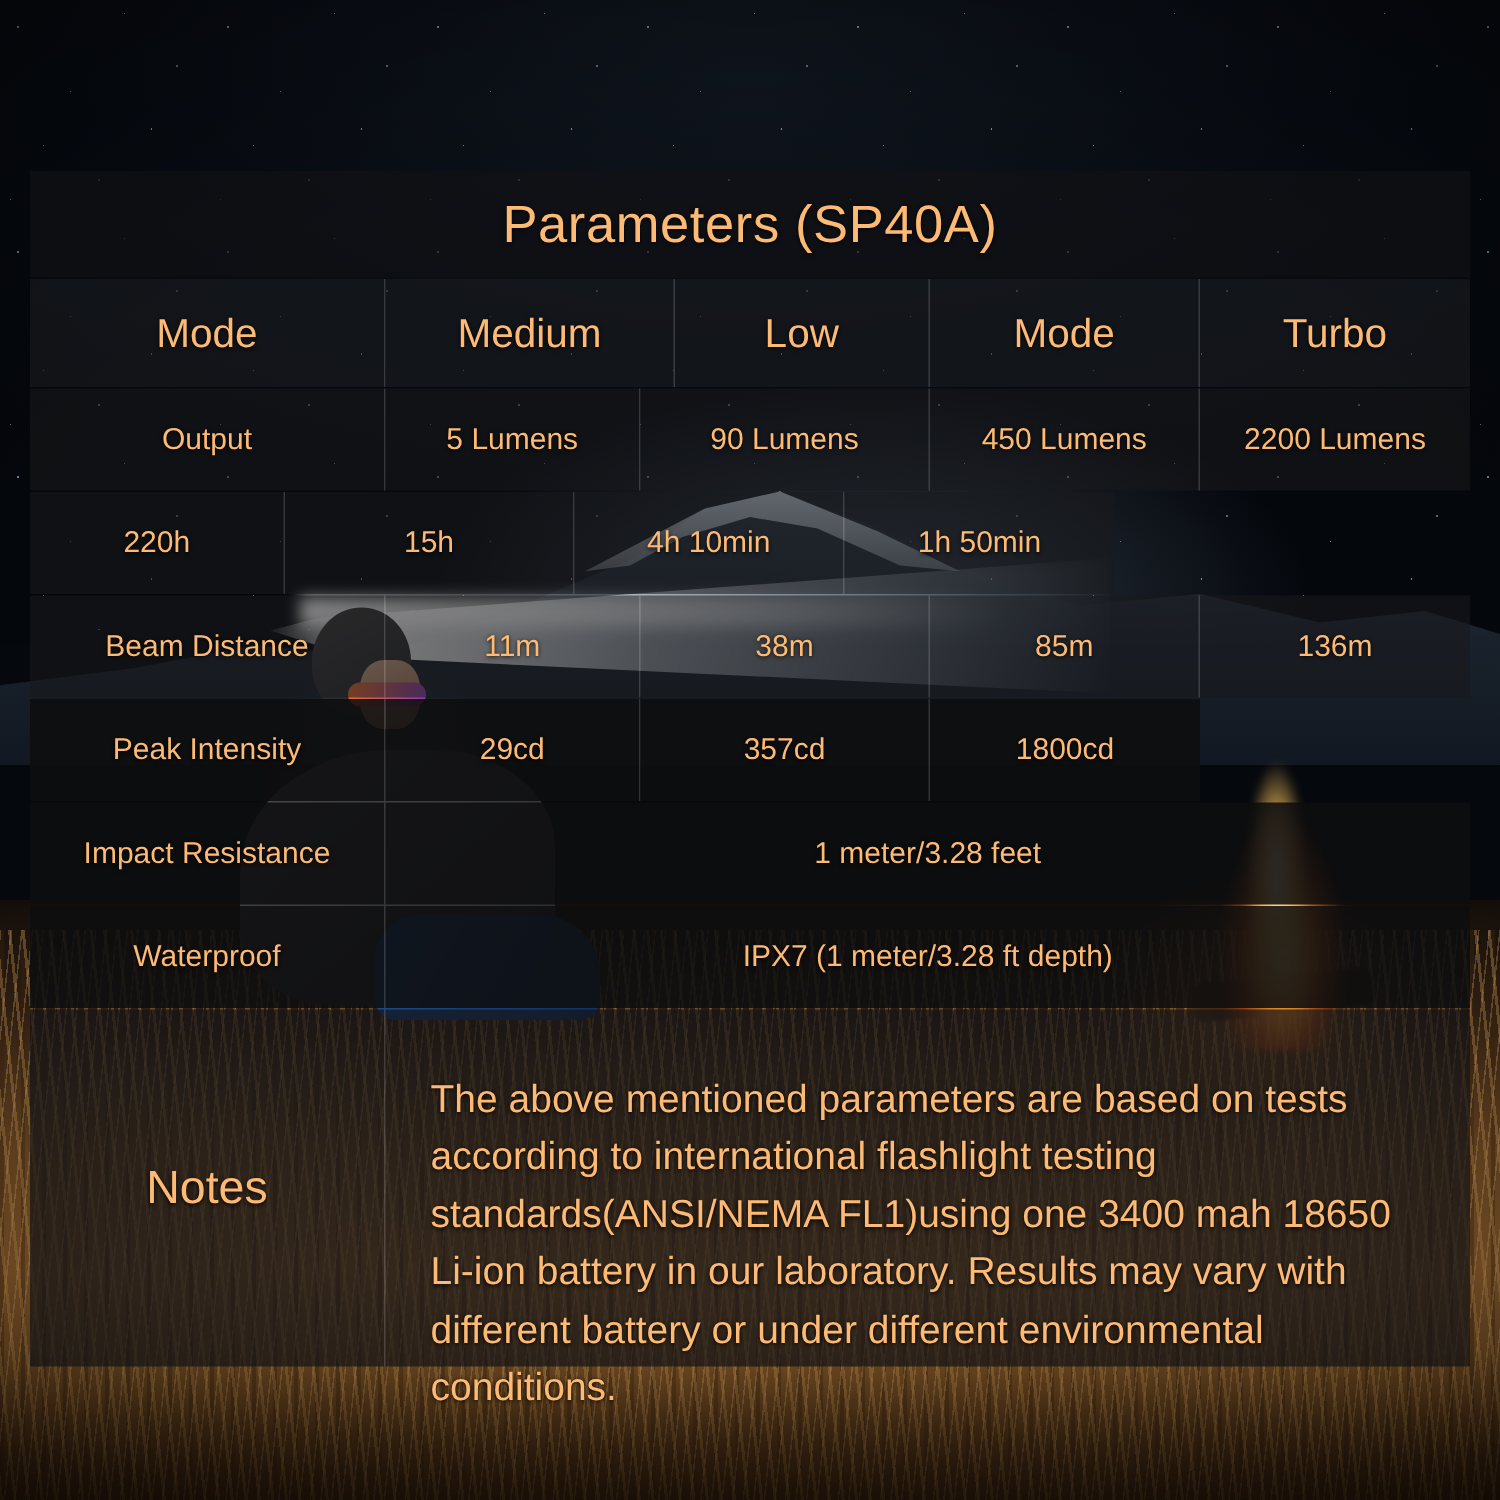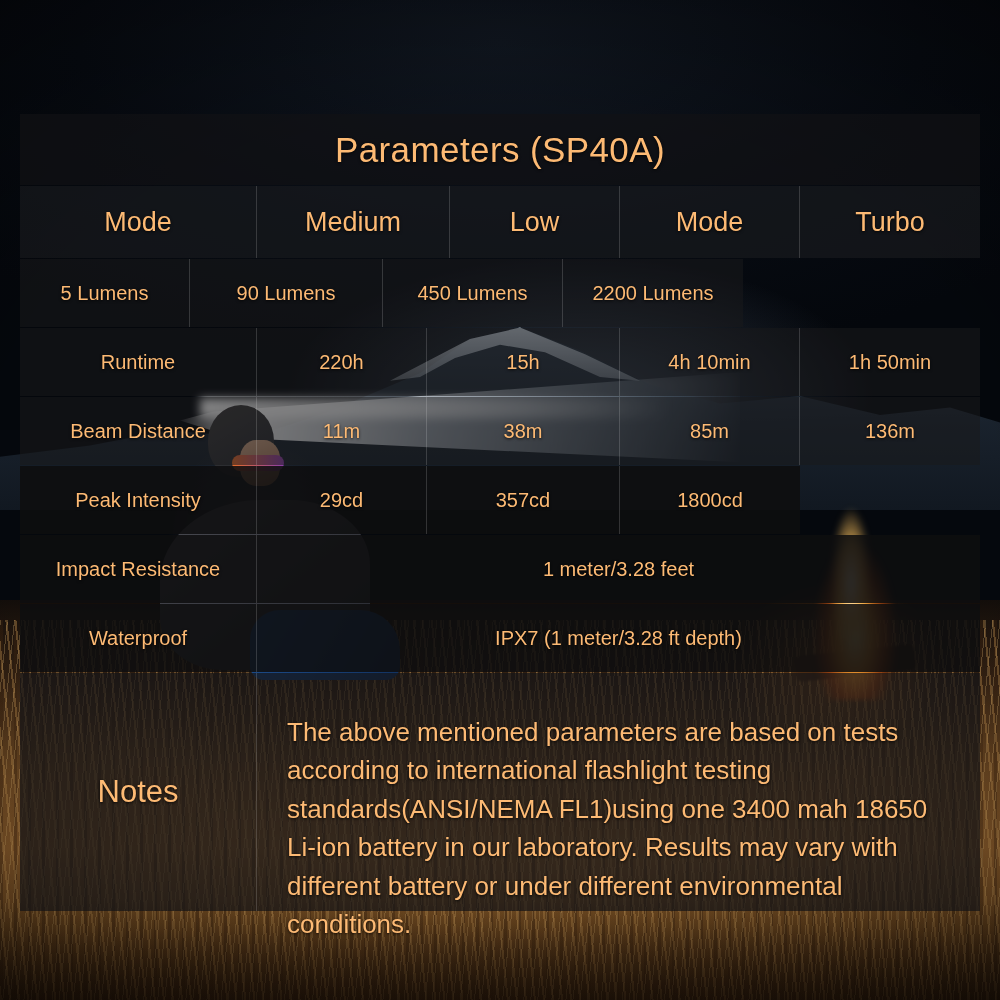--- a/index.html
+++ b/index.html
@@ -225,28 +225,28 @@
 
     <div class="row head-row">
       <div class="cell c-label">Mode</div>
       <div class="cell c-med">Medium</div>
       <div class="cell c-low">Low</div>
       <div class="cell c-high">Mode</div>
       <div class="cell c-turbo">Turbo</div>
     </div>
 
     <div class="row data-row semi">
+      <div class="cell c-label">Output</div>
       <div class="cell c-low">5 Lumens</div>
       <div class="cell c-med">90 Lumens</div>
       <div class="cell c-high">450 Lumens</div>
       <div class="cell c-turbo">2200 Lumens</div>
     </div>
 
     <div class="row data-row semi">
-      <div class="cell c-label">Runtime</div>
       <div class="cell c-low">220h</div>
       <div class="cell c-med">15h</div>
       <div class="cell c-high">4h 10min</div>
       <div class="cell c-turbo">1h 50min</div>
     </div>
 
     <div class="row data-row semi">
       <div class="cell c-label">Beam Distance</div>
       <div class="cell c-low">11m</div>
       <div class="cell c-med">38m</div>

